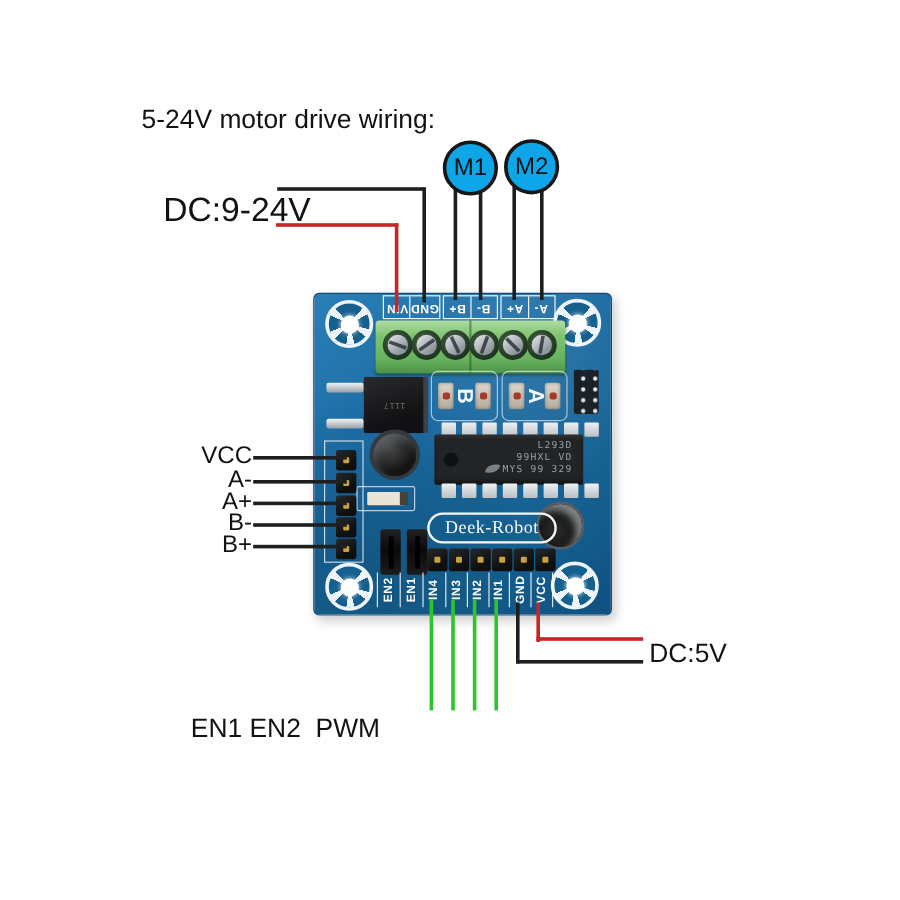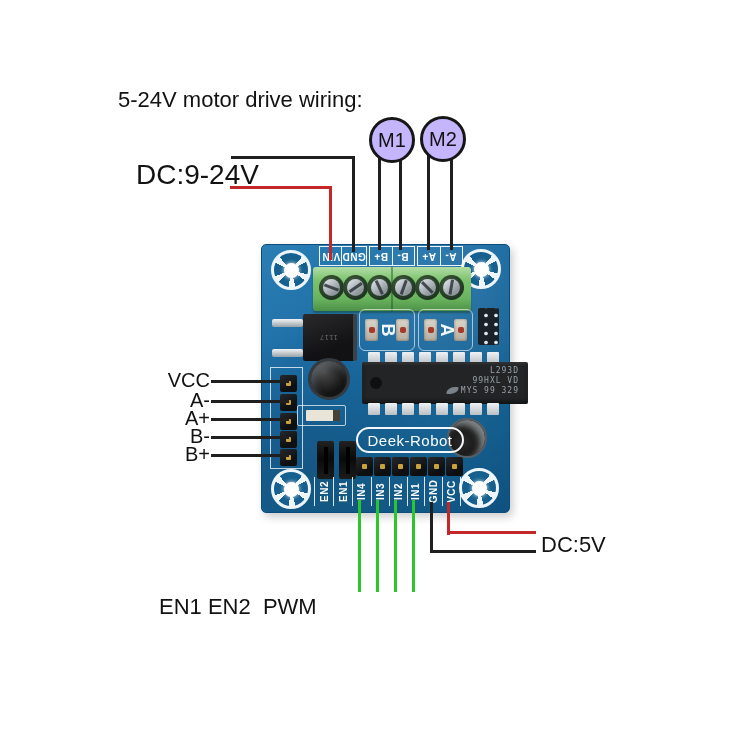--- a/index.html
+++ b/index.html
@@ -5,21 +5,21 @@
   html,body{margin:0;padding:0;background:#fff}
   #canvas{position:relative;width:750px;height:750px;background:#fff;overflow:hidden;
           font-family:"Liberation Sans",sans-serif;color:#121212}
   .txt{position:absolute;color:#121212;white-space:pre;line-height:1.1}
   .wire{position:absolute;z-index:3}
   .wk{background:#1f1f1f}
   .wr{background:#c42727}
   .wg{background:#2cc52c}
 
   .motor{position:absolute;width:46px;height:46px;box-sizing:border-box;border:3px solid #161616;
-         border-radius:50%;background:#c4b5fd;display:flex;align-items:center;justify-content:center;
+         border-radius:50%;background:#0ea5e9;display:flex;align-items:center;justify-content:center;
          font-size:20px;z-index:4}
 
   
   #board{position:absolute;left:261px;top:244px;width:247px;height:267px;border-radius:5px;
          background:linear-gradient(145deg,#2b7fb5 0%,#1a6aa2 40%,#15608f 75%,#0f5080 100%);
          border:1px solid #0d4d7c;box-shadow:3px 4px 9px rgba(0,0,0,.20);z-index:1}
   #board::before{content:"";position:absolute;inset:0;border-radius:5px;
          background:radial-gradient(circle at 72% 18%,rgba(255,255,255,.10),transparent 42%),
                     radial-gradient(circle at 15% 85%,rgba(0,0,0,.14),transparent 45%)}
   .hole{position:absolute;width:34px;height:34px;border-radius:50%;border:3px solid #eef5fa;
@@ -60,21 +60,21 @@
         background:#a33a2a}
   .chlabel{position:absolute;left:50%;top:50%;transform:translate(-50%,-50%) rotate(90deg);
         font-size:18px;font-weight:bold;color:#f2f7fa}
 
   #smdarray{position:absolute;left:216px;top:63px;width:21px;height:37px;border-radius:2px;background-color:#1a2129;
         background-image:radial-gradient(circle,#dfe5e8 1.4px,transparent 2.2px);background-size:10px 9px;
         background-position:3px 3px;z-index:2}
 
   #chip{position:absolute;left:100px;top:107px;width:138px;height:63px;z-index:2}
   .icpin{position:absolute;width:12px;height:12px;background:linear-gradient(180deg,#f0f2f4,#b9bfc4);border-radius:1px}
-  #chipbody{position:absolute;left:0;top:10px;width:166px;height:42px;border-radius:2px;background:#222426;
+  #chipbody{position:absolute;left:0;top:10px;width:124px;height:42px;border-radius:2px;background:#222426;
         box-shadow:inset 0 2px 3px rgba(255,255,255,.08), inset 0 -3px 4px rgba(0,0,0,.5)}
   #chipbody::before{content:"";position:absolute;left:8px;top:50%;width:12px;height:12px;margin-top:-6px;border-radius:50%;
         background:rgba(0,0,0,.55)}
   .ictext{position:absolute;right:9px;top:4px;text-align:right;color:#97a1a9;
         font-family:"DejaVu Sans Mono",monospace;font-size:8px;line-height:10px;letter-spacing:1px}
   .stlogo{display:inline-block;width:11px;height:7px;margin-right:3px;background:#8a939b;
         border-radius:60% 20% 60% 20%/70% 30% 70% 30%;transform:skewX(-18deg);opacity:.85;vertical-align:middle}
 
   .cap{position:absolute;border-radius:50%;box-sizing:border-box}
   #cap-left{left:46px;top:113px;width:42px;height:42px;border:3px solid #343a40;
@@ -84,21 +84,21 @@
         background:radial-gradient(circle at 40% 60%,#2a2a2a,#101010 70%);
         box-shadow:inset -5px 5px 6px rgba(235,243,248,.50);z-index:2}
 
   #diodebox{position:absolute;left:35px;top:160px;width:49px;height:21px;box-sizing:border-box;
         border:1.5px solid rgba(255,255,255,.7);border-radius:2px;z-index:2}
   #diodebox i{position:absolute;left:8px;top:4px;width:27px;height:11px;background:#e9e4d8;border-radius:1px;
         border-right:7px solid #474238}
 
   #brand{position:absolute;left:94px;top:182px;width:108px;height:26px;box-sizing:border-box;
         border:2px solid #f5f8fa;border-radius:13px;display:flex;align-items:center;justify-content:center;
-        font-family:Liberation Sans, sans-serif;font-size:15px;color:#fbfdfe;letter-spacing:.5px;z-index:2}
+        font-family:Liberation Serif, serif;font-size:15px;color:#fbfdfe;letter-spacing:.5px;z-index:2}
 
   .jumper{position:absolute;top:196px;width:17px;height:38px;border-radius:2px;
         background:linear-gradient(180deg,#222,#0a0a0a 45%,#1c1c1c);z-index:2}
   .jumper::after{content:"";position:absolute;left:50%;top:6px;bottom:5px;width:4px;margin-left:-2px;background:#000}
   .hpin{position:absolute;width:17px;height:19px;border-radius:2px;background:linear-gradient(150deg,#26282b,#0e0f11 70%);z-index:2}
   .hpin::after{content:"";position:absolute;left:50%;top:50%;width:5px;height:5px;margin:-2.5px 0 0 -2.5px;border-radius:1px;
         background:#c8a23c}
   .vpin{position:absolute;width:17px;height:17px;border-radius:2px;background:linear-gradient(150deg,#26282b,#0e0f11 70%);z-index:2}
   .vpin::after{content:"";position:absolute;left:50%;top:50%;width:5px;height:5px;margin:-2.5px 0 0 -2.5px;border-radius:1px;
         background:#c8a23c}

